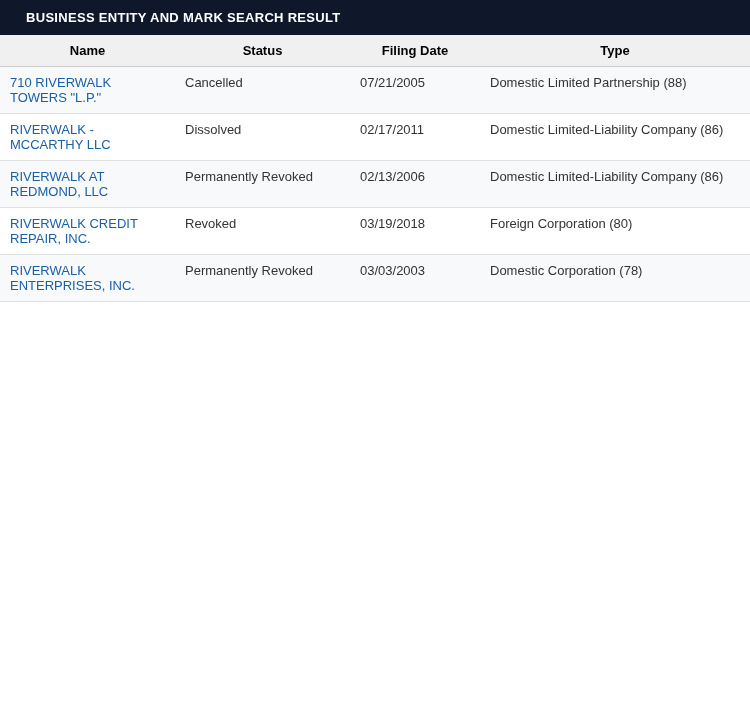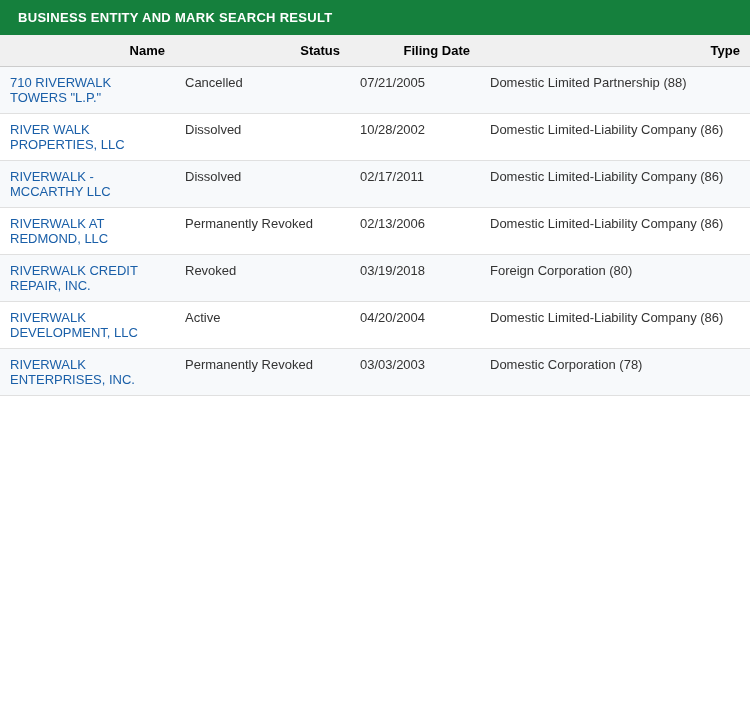--- a/index.html
+++ b/index.html
@@ -3,36 +3,36 @@
   <meta charset="utf-8">
   <style>
     * { box-sizing: border-box; margin: 0; padding: 0; }
     body {
       font-family: Arial, sans-serif;
       font-size: 13px;
       background: #fff;
       width: 750px;
     }
     .header {
-      background-color: #15803d;
+      background-color: #0f172a;
       color: #fff;
-      padding: 10px 18px;
+      padding: 10px 26px;
       font-weight: bold;
       font-size: 13px;
       letter-spacing: 0.3px;
     }
     table {
       width: 100%;
       border-collapse: collapse;
     }
     thead tr {
       background-color: #f0f0f0;
     }
     thead th {
-      text-align: right;
+      text-align: center;
       padding: 8px 10px;
       font-weight: bold;
       font-size: 13px;
       border-bottom: 1px solid #ccc;
       color: #000;
     }
     tbody tr:nth-child(odd) {
       background-color: #f7f9fb;
     }
     tbody tr:nth-child(even) {
@@ -73,49 +73,37 @@
     </tr>
   </thead>
   <tbody id="table-body">
   <tr>
         <td class="col-name"><a href="#">710 RIVERWALK TOWERS "L.P."</a></td>
         <td class="col-status">Cancelled</td>
         <td class="col-filing">07/21/2005</td>
         <td class="col-type">Domestic Limited Partnership (88)</td>
       </tr>
       <tr>
-        <td class="col-name"><a href="#">RIVER WALK PROPERTIES, LLC</a></td>
-        <td class="col-status">Dissolved</td>
-        <td class="col-filing">10/28/2002</td>
-        <td class="col-type">Domestic Limited-Liability Company (86)</td>
-      </tr>
-      <tr>
         <td class="col-name"><a href="#">RIVERWALK - MCCARTHY LLC</a></td>
         <td class="col-status">Dissolved</td>
         <td class="col-filing">02/17/2011</td>
         <td class="col-type">Domestic Limited-Liability Company (86)</td>
       </tr>
       <tr>
         <td class="col-name"><a href="#">RIVERWALK AT REDMOND, LLC</a></td>
         <td class="col-status">Permanently Revoked</td>
         <td class="col-filing">02/13/2006</td>
         <td class="col-type">Domestic Limited-Liability Company (86)</td>
       </tr>
       <tr>
         <td class="col-name"><a href="#">RIVERWALK CREDIT REPAIR, INC.</a></td>
         <td class="col-status">Revoked</td>
         <td class="col-filing">03/19/2018</td>
         <td class="col-type">Foreign Corporation (80)</td>
       </tr>
       <tr>
-        <td class="col-name"><a href="#">RIVERWALK DEVELOPMENT, LLC</a></td>
-        <td class="col-status">Active</td>
-        <td class="col-filing">04/20/2004</td>
-        <td class="col-type">Domestic Limited-Liability Company (86)</td>
-      </tr>
-      <tr>
         <td class="col-name"><a href="#">RIVERWALK ENTERPRISES, INC.</a></td>
         <td class="col-status">Permanently Revoked</td>
         <td class="col-filing">03/03/2003</td>
         <td class="col-type">Domestic Corporation (78)</td>
       </tr>
     </tbody>
 </table>
 
 </body></html>

